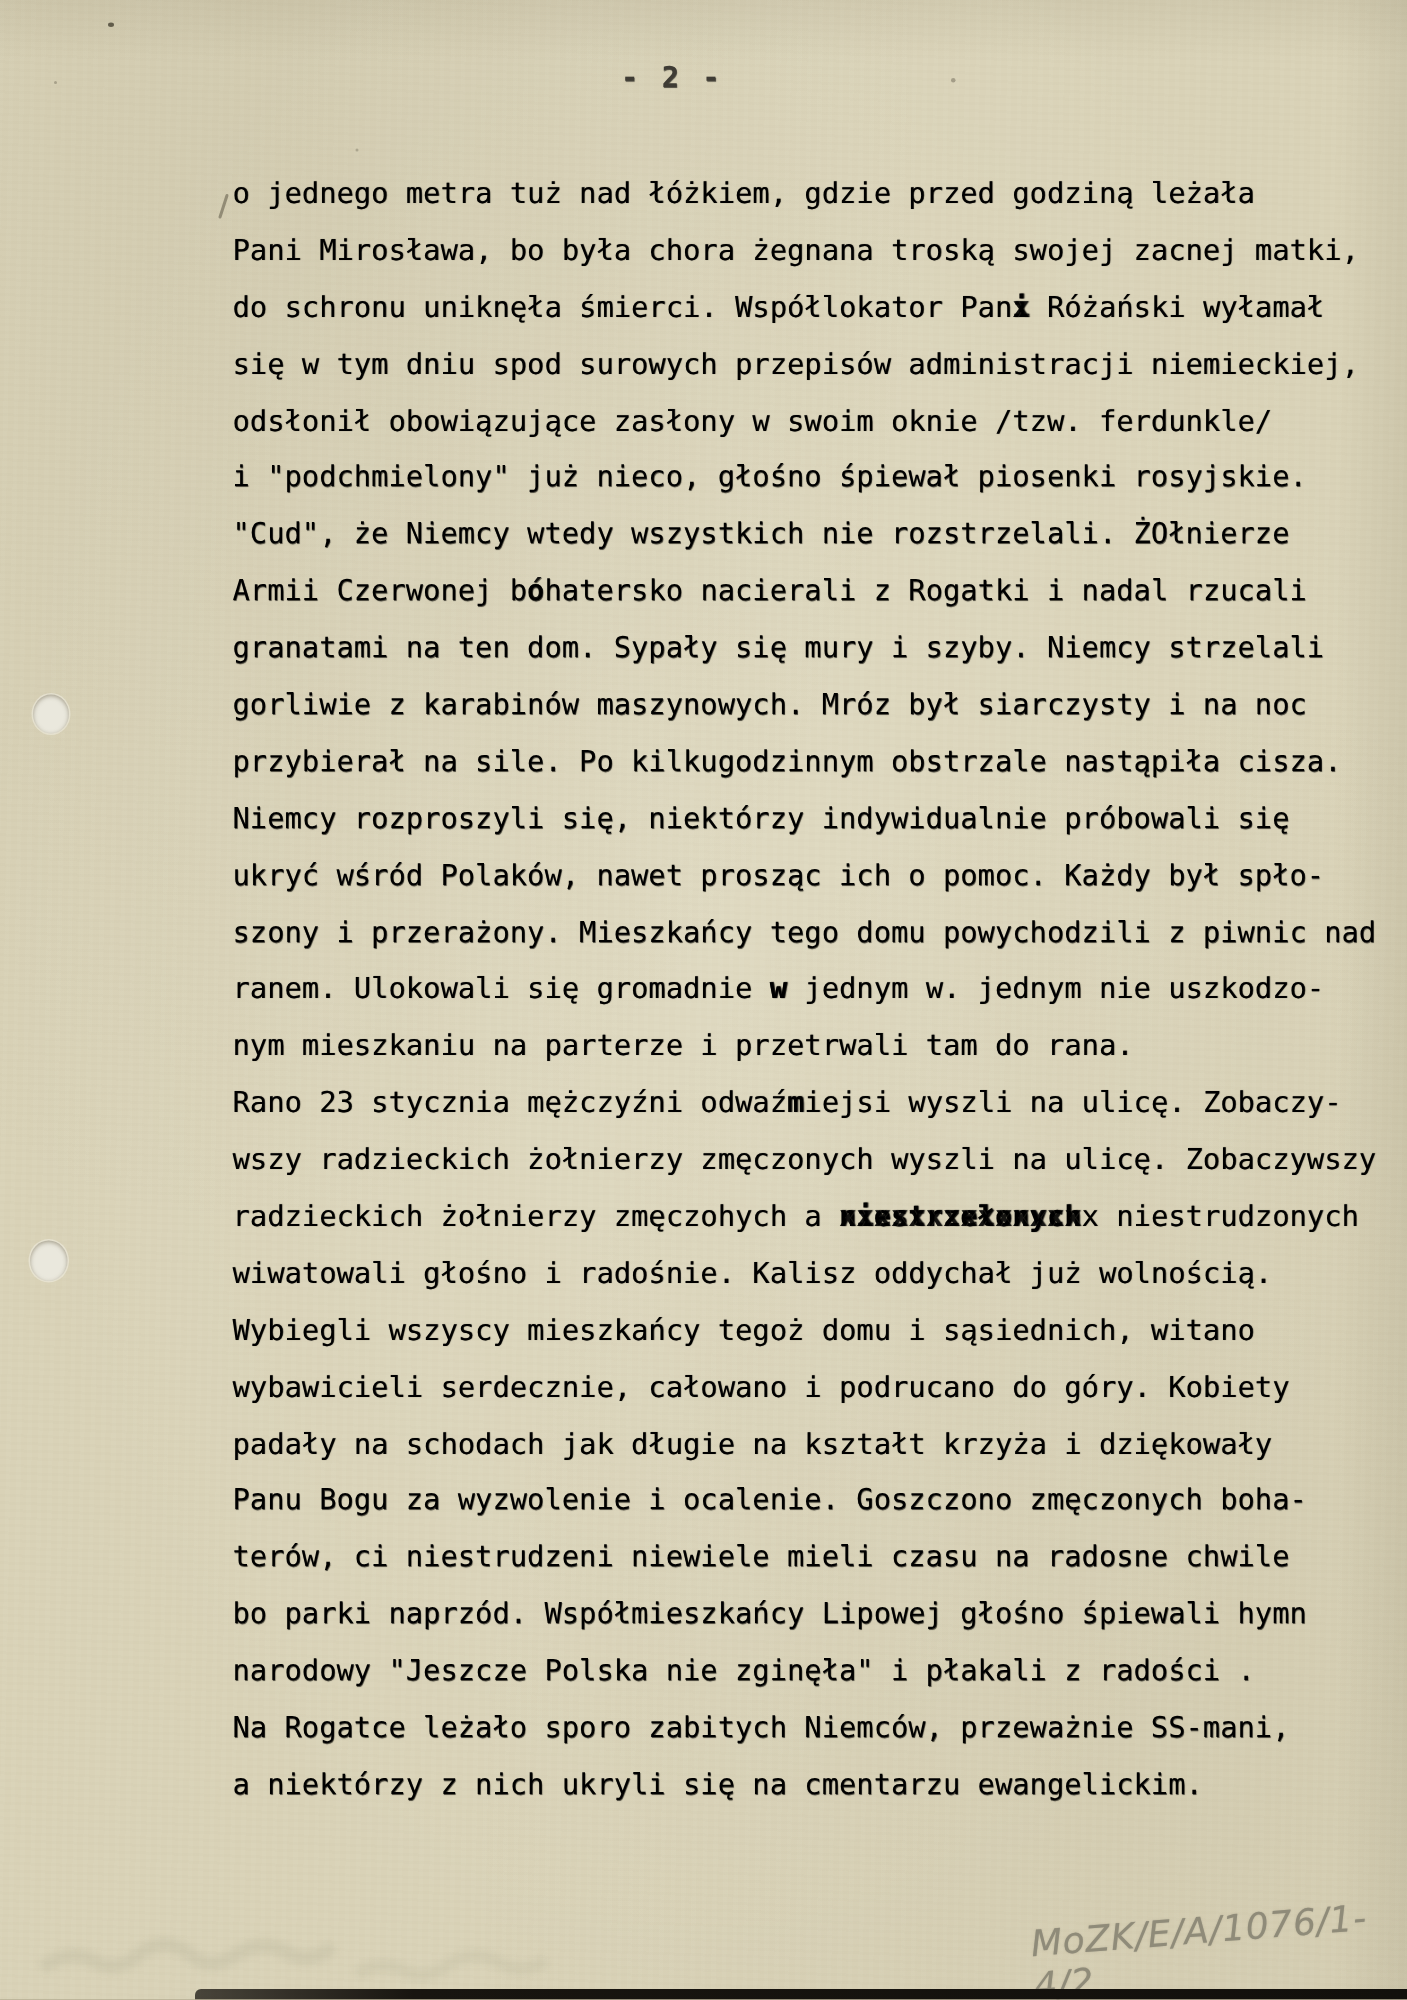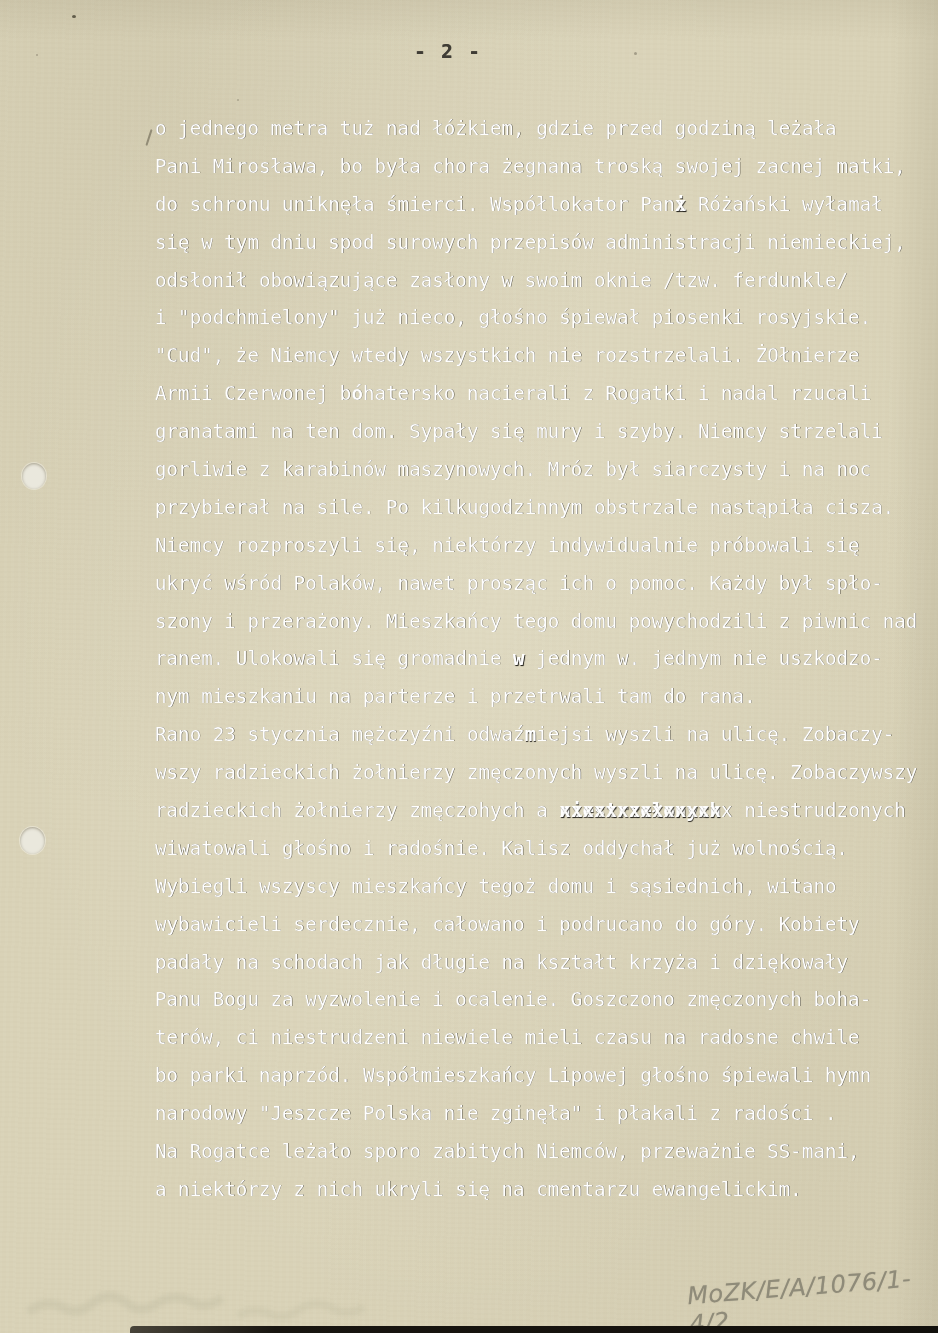--- a/index.html
+++ b/index.html
@@ -23,21 +23,21 @@
       repeating-linear-gradient(91deg, rgba(255,255,240,0.035) 0 3px, rgba(0,0,0,0) 3px 7px);
   }
   .pageno{
     position:absolute;left:414px;top:40px;
     font-size:19.2px;font-weight:bold;letter-spacing:2px;
     color:#3f3c35;text-shadow:0.4px 0.4px 0.5px rgba(50,48,40,0.8);
   }
   .text{
     position:absolute;left:155px;top:110px;width:775px;
     font-size:19.2px;line-height:37.9px;
-    color:#ffffff;
+    color:#000000;
     text-shadow:0.35px 0.35px 0.5px rgba(52,49,41,0.85);
     white-space:pre;
   }
   .line{height:37.9px;}
   .b{font-weight:bold;text-shadow:0.6px 0.5px 0.7px rgba(40,38,32,0.9);}
   .ov{position:relative;display:inline-block;}
   .ov::after{
     content:attr(data-over);
     position:absolute;left:0;top:0;
     pointer-events:none;

